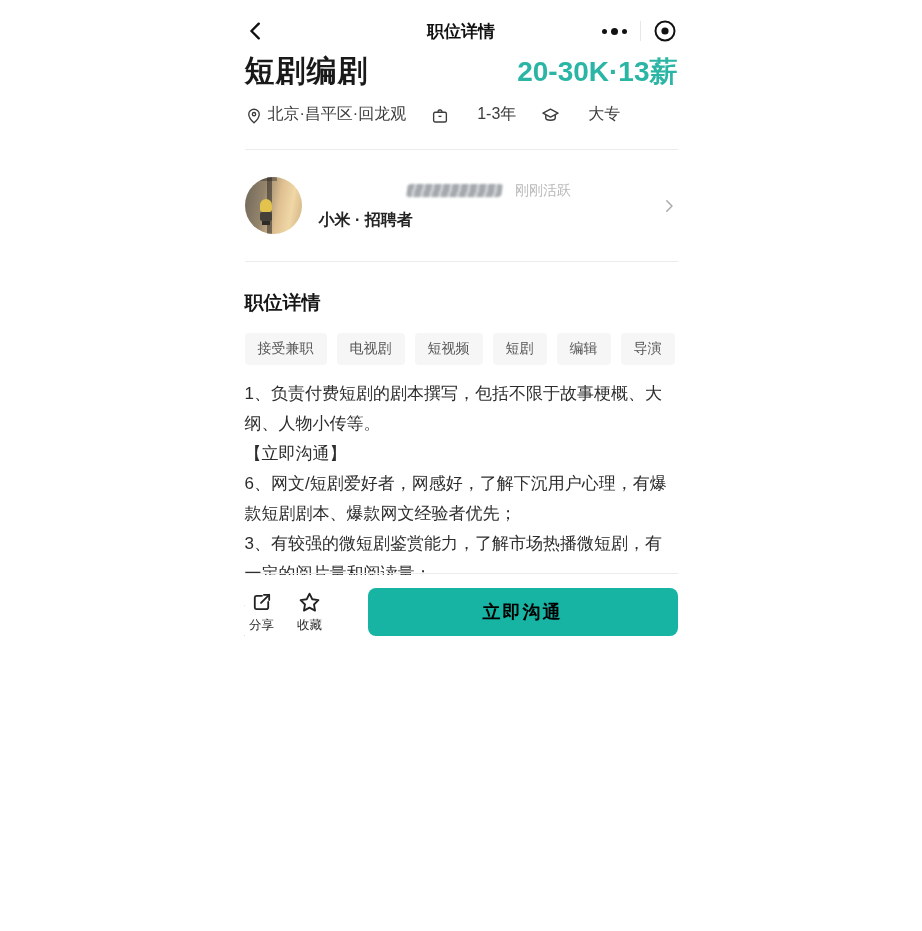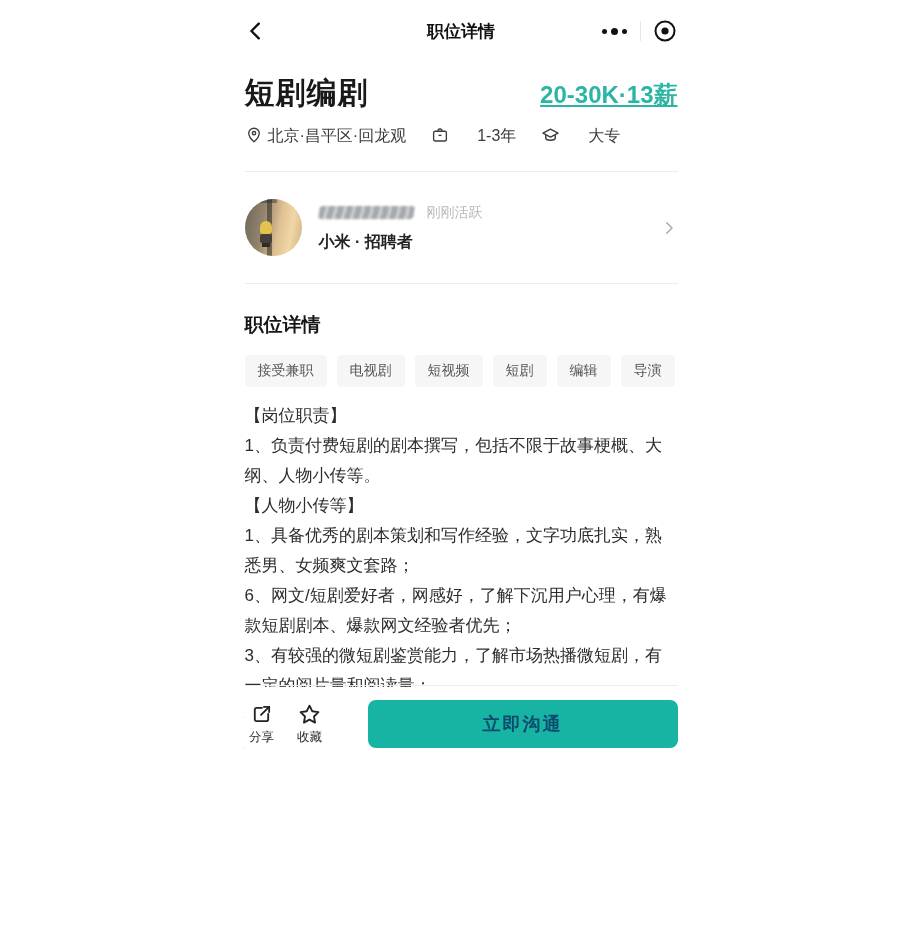--- a/index.html
+++ b/index.html
@@ -12,44 +12,44 @@
   .back-btn { width:28px; height:28px; display:flex; align-items:center; cursor:pointer; }
   .nav-title { position:absolute; left:0; right:0; text-align:center; font-size:17px; font-weight:bold; color:#111; }
   .nav-right { margin-left:auto; display:flex; align-items:center; z-index:2; }
   .dots-icon { display:flex; align-items:center; gap:4px; padding:4px 2px; cursor:pointer; }
   .dots-icon i { display:block; border-radius:50%; background:#111; }
   .dots-icon i.s { width:5px; height:5px; }
   .dots-icon i.m { width:7px; height:7px; }
   .capsule-sep { width:1px; height:20px; background:#e7e7e7; margin:0 11px; }
 
   
-  .job-header { margin-top:28px; display:flex; align-items:baseline; justify-content:space-between; }
+  .job-header { margin-top:6px; display:flex; align-items:baseline; justify-content:space-between; }
   .job-title { font-size:30px; font-weight:bold; color:#191919; letter-spacing:1px; }
-  .job-salary { font-size:24px; font-weight:bold;text-decoration:underline; }
+  .job-salary { font-size:28px; font-weight:bold; }
   .job-meta { margin-top:12px; display:flex; align-items:center; font-size:16px; color:#3c3c3c; }
-  .meta-item { display:flex; align-items:flex-start; gap:5px; }
+  .meta-item { display:flex; align-items:flex-end; gap:5px; }
   .meta-item + .meta-item { margin-left:25px;gap:28px; }
   .meta-item svg { flex:0 0 auto; }
 
   .divider { height:1px; background:#ececec; }
   .d1 { margin-top:24px; }
   .d2 { margin-top:27px; }
 
   
   .recruiter { margin-top:27px; display:flex; align-items:center; cursor:pointer; }
   .avatar { width:57px; height:57px; border-radius:50%; position:relative; overflow:hidden; flex:0 0 auto;
     background:linear-gradient(100deg,#6e675a 0%,#93836b 32%,#dfc091 58%,#f0d7a6 78%,#cfae80 100%); }
   .avatar .frame { position:absolute; left:22px; top:0; width:5px; height:57px; background:rgba(40,38,34,.55); }
   .avatar .frame2 { position:absolute; left:6px; top:0; width:26px; height:4px; background:rgba(40,38,34,.4); }
   .minion { position:absolute; left:15px; top:22px; width:13px; height:26px; }
   .minion .head { width:12px; height:13px; background:#e2c34e; border-radius:6px 6px 3px 3px; margin:0 auto; }
   .minion .body { width:12px; height:9px; background:#45403a; border-radius:2px; margin:0 auto; }
   .minion .legs { width:8px; height:4px; background:#2e2a26; margin:0 auto; }
   .recruiter-info { margin-left:17px; flex:1; }
-  .recruiter-top { display:flex; align-items:center; gap:13px; height:20px; }
+  .recruiter-top { display:flex; align-items:center; gap:13px; height:20px;justify-content:center; }
   .name-redacted { width:95px; height:13px; border-radius:3px; opacity:.75; transform:skewX(-8deg);
     background:repeating-linear-gradient(95deg,#878c91 0 6px,#bfc4c8 6px 9px); filter:blur(1.1px); }
   .activity { font-size:14px; color:#b9b9b9; }
   .recruiter-role { margin-top:9px; font-size:16px; color:#242424;font-weight:bold; }
   .chev-right { color:#ababab; flex:0 0 auto; }
 
   
   .section-title { margin-top:28px; font-size:19px; font-weight:bold; color:#151515; }
   .tags { margin-top:17px; display:flex; gap:10px;text-align:right; }
   .tag { background:#f6f6f7; color:#565656; font-size:14px; padding:7px 13px; border-radius:4px; white-space:nowrap; }
@@ -57,21 +57,21 @@
   .desc p { margin:0; }
 
   
   .bottom-divider { position:absolute; left:0; bottom:75px; width:433px; height:1px; background:#ececec; }
   .bottom-bar { position:absolute; left:0; bottom:0; width:433px; height:74px;
     display:flex; align-items:center; background:#fff; }
   .bar-action { display:flex; flex-direction:column; align-items:center; gap:3px; cursor:pointer; width:34px; }
   .bar-action + .bar-action { margin-left:14px; }
   .bar-action .lbl { font-size:12.5px; color:#2e2e2e; }
   .cta-button { margin-left:41px; flex:1; height:48px; border:none; border-radius:8px;
-    color:#0c4a6e; font-size:18px; font-weight:bold; letter-spacing:2px; cursor:pointer;
+    color:#000000; font-size:18px; font-weight:bold; letter-spacing:2px; cursor:pointer;
     font-family:inherit; }
   svg { display:block; }
 </style>
 </head>
 <body>
 
 <div class="phone">
 
   <div class="navbar">
     <div class="back-btn">
@@ -167,24 +167,22 @@
   <div class="tags">
       <span class="tag">接受兼职</span>
       <span class="tag">电视剧</span>
       <span class="tag">短视频</span>
       <span class="tag">短剧</span>
       <span class="tag">编辑</span>
       <span class="tag">导演</span>
     </div>
 
   <div class="desc">
-      <p>【岗位职责】</p>
       <p>1、负责付费短剧的剧本撰写，包括不限于故事梗概、大纲、人物小传等。</p>
-      <p>【人物小传等】</p>
-      <p>1、具备优秀的剧本策划和写作经验，文字功底扎实，熟悉男、女频爽文套路；</p>
+      <p>【立即沟通】</p>
       <p>6、网文/短剧爱好者，网感好，了解下沉用户心理，有爆款短剧剧本、爆款网文经验者优先；</p>
       <p>3、有较强的微短剧鉴赏能力，了解市场热播微短剧，有一定的阅片量和阅读量；</p>
       <p>4、工作责任心强，具有良好的沟通能力和团队合作精神。</p>
     </div>
 
   <div class="bottom-divider"></div>
   <div class="bottom-bar">
     <div class="bar-action">
       <span>
         <svg width="23" height="23" viewBox="0 0 24 24" fill="none" stroke="#222" stroke-width="1.9" stroke-linecap="round" stroke-linejoin="round">

